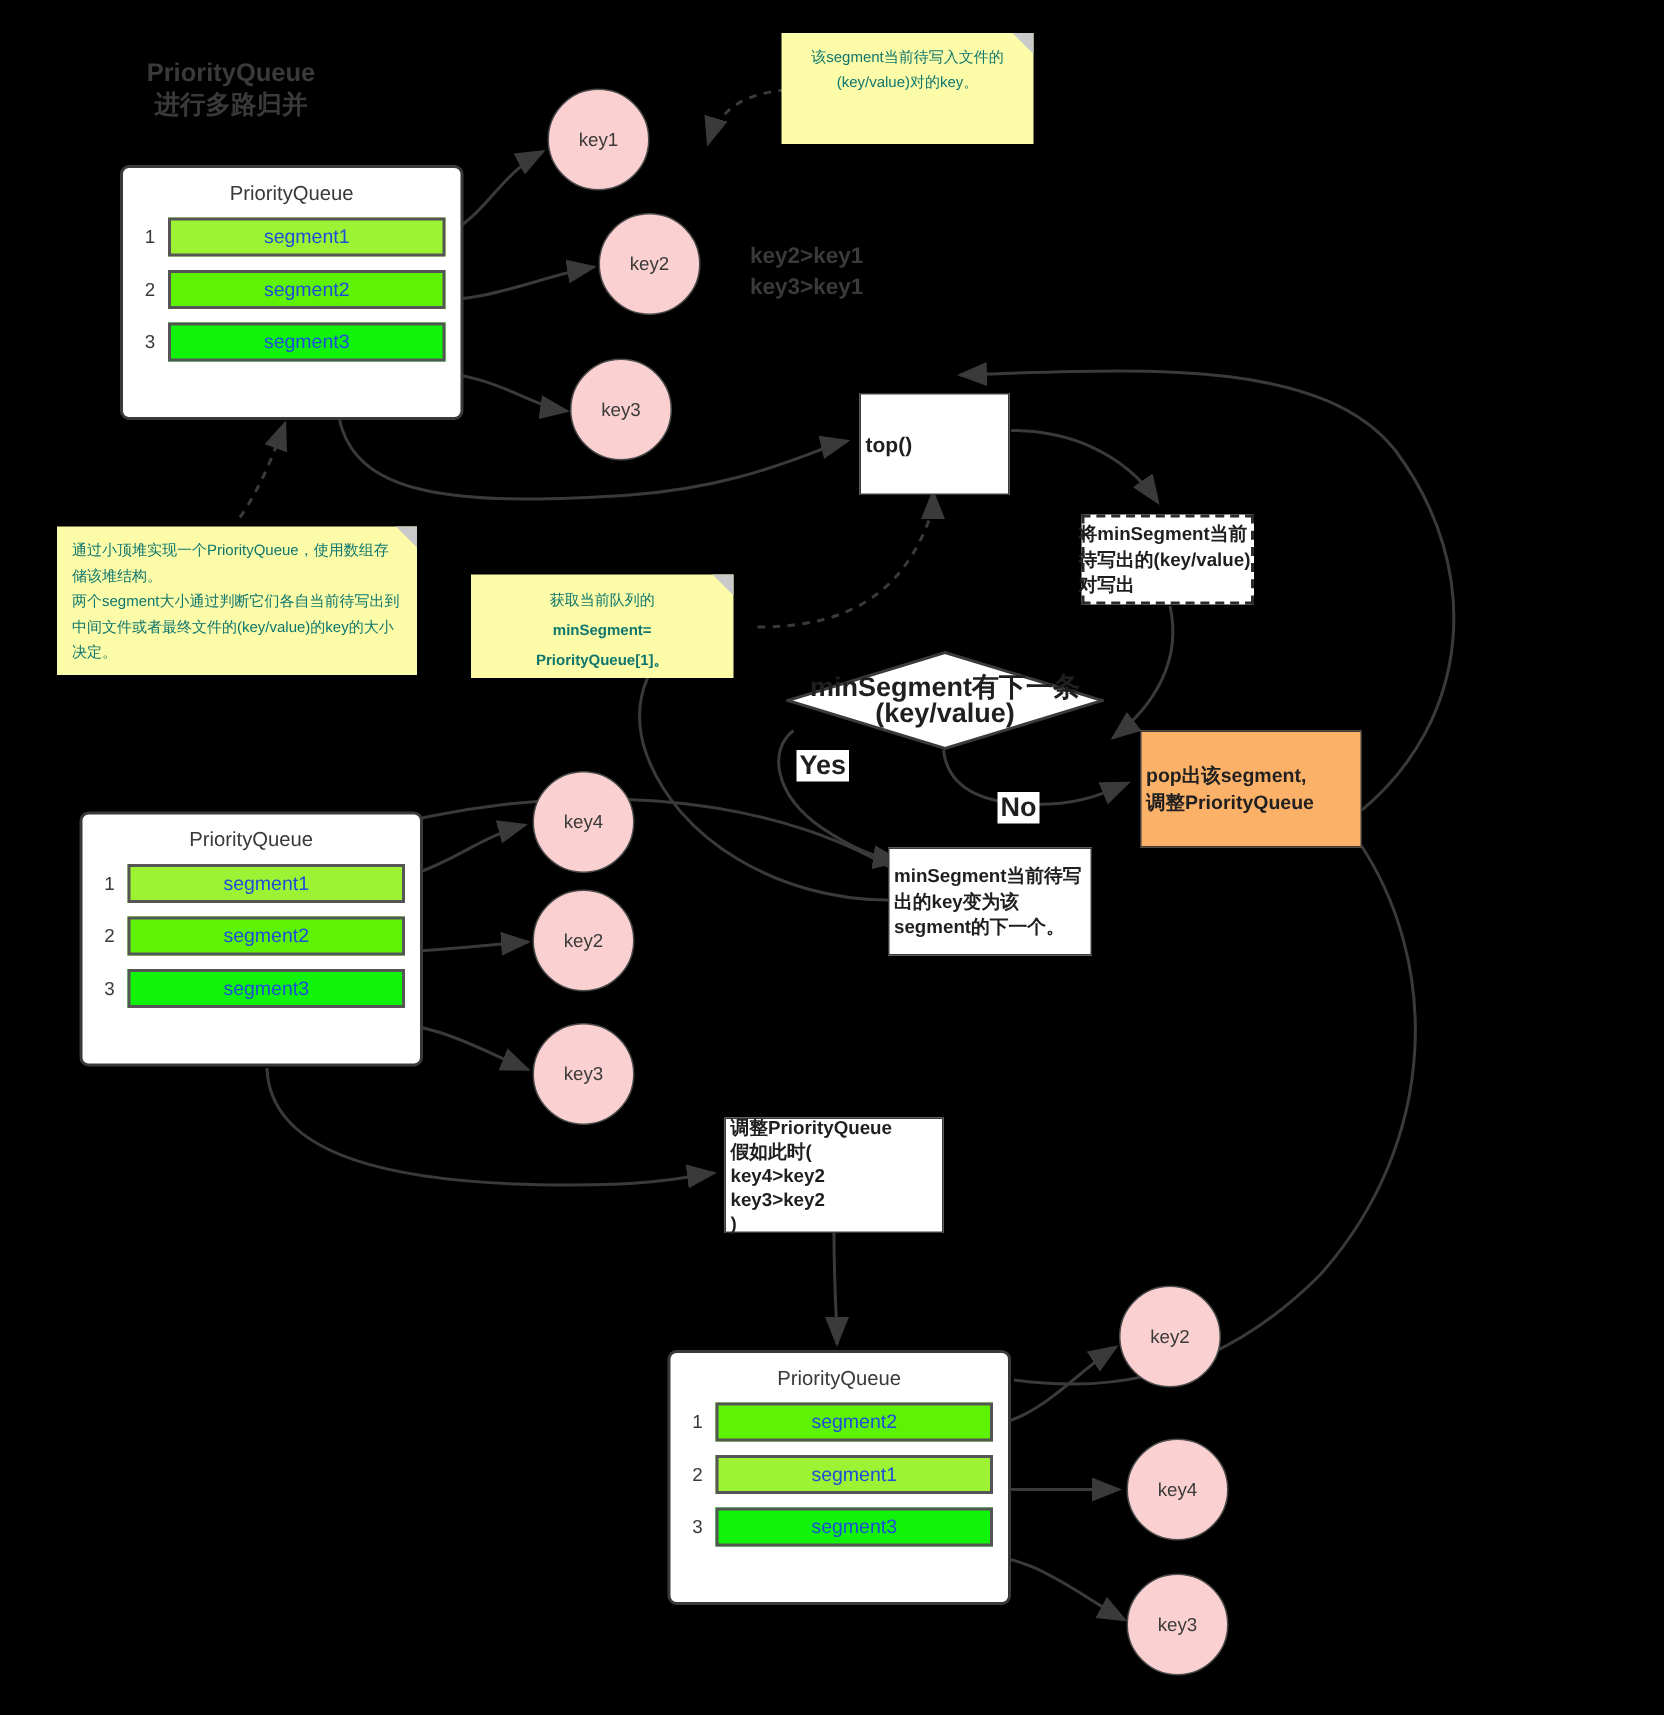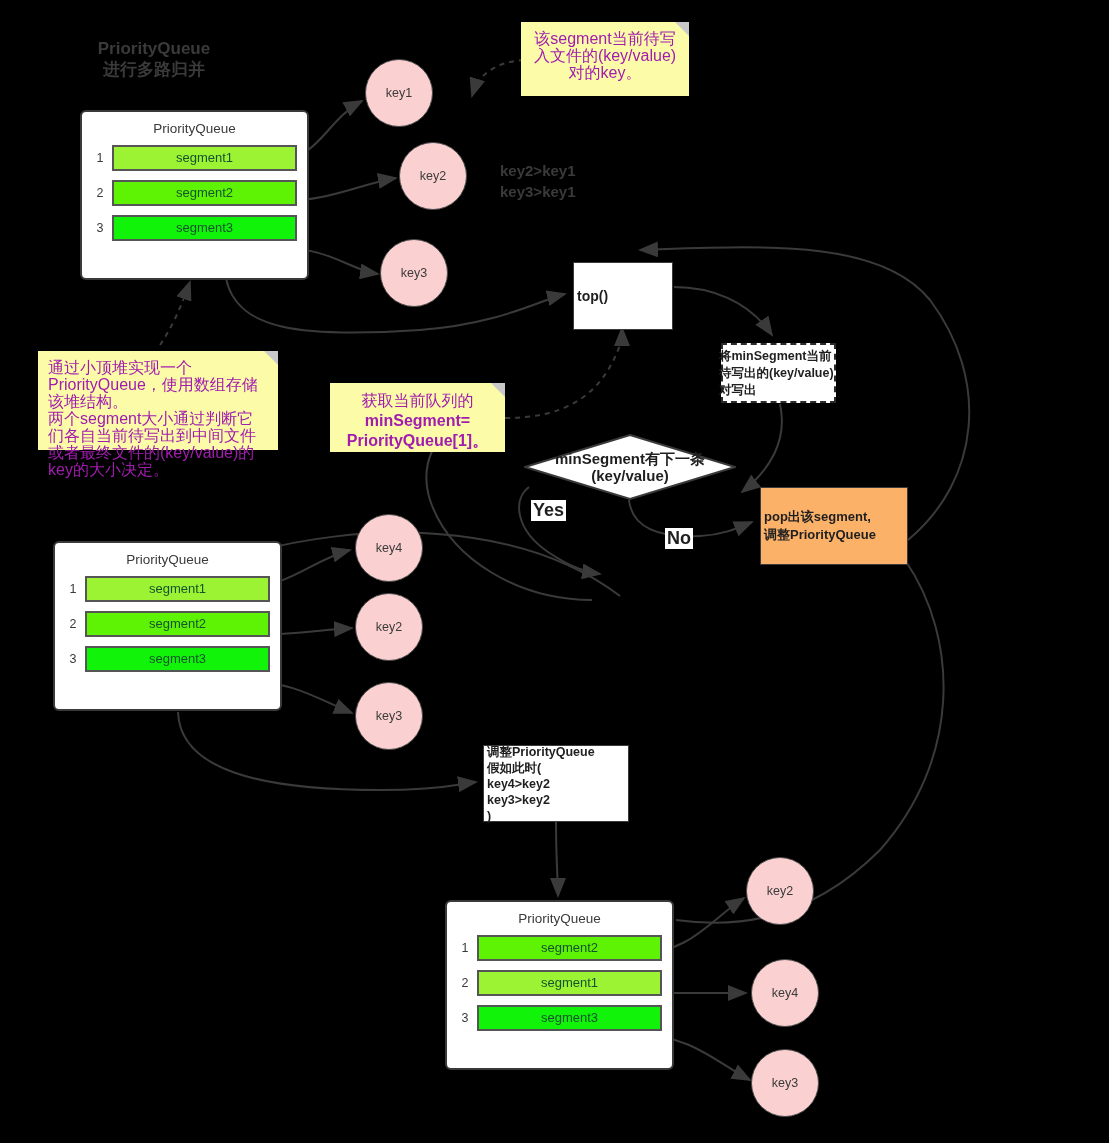--- a/index.html
+++ b/index.html
@@ -11,50 +11,50 @@
   .node{position:absolute;box-sizing:border-box;}
 
   
   .title{color:#3a3a3a;font-weight:bold;font-size:17px;line-height:21px;text-align:center;}
 
   
   .pqbox{background:#ffffff;border:2px solid #3a3a3a;border-radius:6px;}
   .pqbox .pqtitle{text-align:center;color:#3a3a3a;font-size:13.5px;padding-top:9px;}
   .pqrow{display:flex;align-items:center;margin:9px 10px 0 10px;}
   .pqrow .idx{width:16px;text-align:center;color:#3a3a3a;font-size:12.5px;flex:0 0 16px;}
-  .seg{flex:1;border:2px solid #555;text-align:center;font-size:13px;color:#14532d;
+  .seg{flex:1;border:2px solid #555;text-align:center;font-size:13px;color:#1d4ed8;
        padding:3px 0 4px 0;margin-left:4px;}
 
   
   .keycircle{border-radius:50%;background:#fbd0d0;border:1.5px solid #4a4a4a;
              display:flex;align-items:center;justify-content:center;
              color:#3a3a3a;font-size:12.5px;}
 
   
-  .note{background:#fcfca8;color:#a21caf;font-size:16px;line-height:17px;
+  .note{background:#fcfca8;color:#0f766e;font-size:10px;line-height:17px;
         padding:8px 10px;box-sizing:border-box;}
   .note .fold{position:absolute;right:0;top:0;width:0;height:0;
         border-left:14px solid transparent;border-top:14px solid #c9c9c9;}
   .note-c{text-align:center;}
   .note-l{text-align:left;}
 
   
   .pbox{background:#ffffff;border:1.5px solid #3a3a3a;display:flex;align-items:center;
         justify-content:center;color:#1f1f1f;}
   .pbox.bold{font-weight:bold;}
   .pbox .inner{padding:2px 3px;width:100%;}
 
   .dashbox{background:#ffffff;border:2px dashed #2b2b2b;}
   .orangebox{background:#fbb168;border:1.5px solid #3a3a3a;}
 
   
   .diamond-wrap{position:absolute;}
   .diamond-label{position:absolute;left:0;top:0;width:100%;height:100%;
         display:flex;align-items:center;justify-content:center;text-align:center;
-        font-weight:bold;font-size:15px;color:#1f1f1f;line-height:17px;}
+        font-weight:bold;font-size:18px;color:#1f1f1f;line-height:17px;}
 
   
   .edgelabel{position:absolute;background:#ffffff;color:#1f1f1f;font-weight:bold;
         font-size:18px;padding:0 2px;}
 
   
   .freetext{color:#3a3a3a;font-weight:bold;font-size:15px;line-height:21px;}
 </style>
 </head>
 <body>
@@ -147,21 +147,21 @@
     <span class="fold"></span>
     <span>该segment当前待写入文件的(key/value)对的key。</span>
   </div>
 
   <div class="node note note-l" style="left:38px;top:351px;width:240px;height:99px;">
     <span class="fold"></span>
     <span style="white-space:pre-line">通过小顶堆实现一个PriorityQueue，使用数组存储该堆结构。
 两个segment大小通过判断它们各自当前待写出到中间文件或者最终文件的(key/value)的key的大小决定。</span>
   </div>
 
-  <div class="node note note-c" style="left:330px;top:383px;width:175px;height:69px;line-height:20px;">
+  <div class="node note note-c" style="left:314px;top:383px;width:175px;height:69px;line-height:20px;">
     <span class="fold"></span>
     <div>获取当前队列的</div>
     <div style="font-weight:bold">minSegment=</div>
     <div style="font-weight:bold">PriorityQueue[1]。</div>
   </div>
 
   <div class="node pbox bold" style="left:573px;top:262px;width:100px;height:68px;font-size:14px;">
     <div class="inner">top()</div>
   </div>
 
@@ -179,20 +179,23 @@
 
   <div class="edgelabel" style="left:531px;top:500px;">Yes</div>
   <div class="edgelabel" style="left:665px;top:528px;">No</div>
 
   <div class="node orangebox pbox bold" style="left:760px;top:487px;width:148px;height:78px;
               background:#fbb168;font-size:13px;line-height:18px;white-space:pre-line;">
     <div class="inner">pop出该segment,
 调整PriorityQueue</div>
   </div>
 
+  <div class="node pbox bold" style="left:592px;top:565px;width:136px;height:72px;font-size:12.5px;line-height:17px;">
+    <div class="inner">minSegment当前待写出的key变为该segment的下一个。</div>
+  </div>
 
   <div class="node pqbox" style="left:53px;top:541px;width:229px;height:170px;">
     <div class="pqtitle">PriorityQueue</div>
     <div class="pqrow">
       <span class="idx">1</span>
       <span class="seg" style="background:#9bf333">segment1</span>
     </div>
     <div class="pqrow">
       <span class="idx">2</span>
       <span class="seg" style="background:#5ef205">segment2</span>

